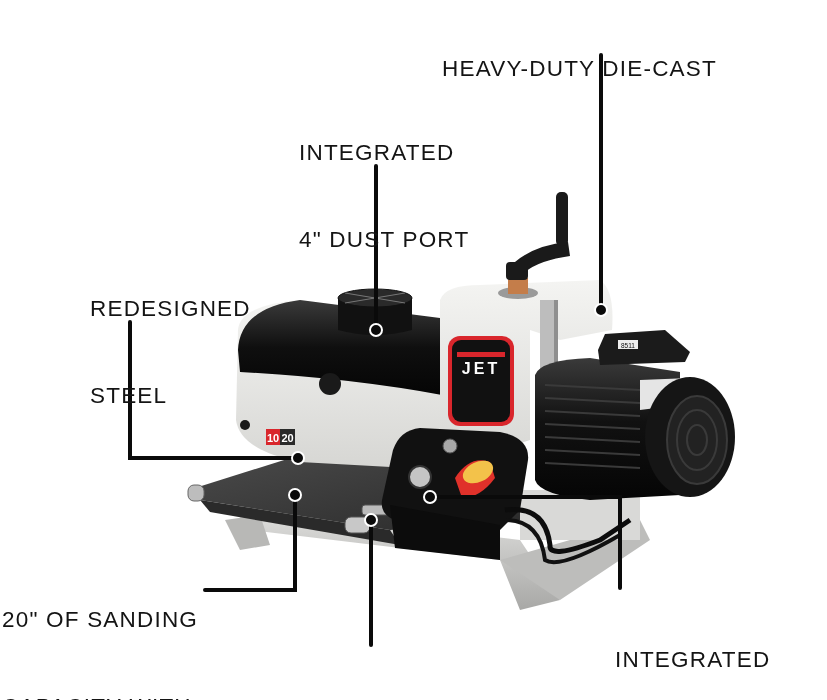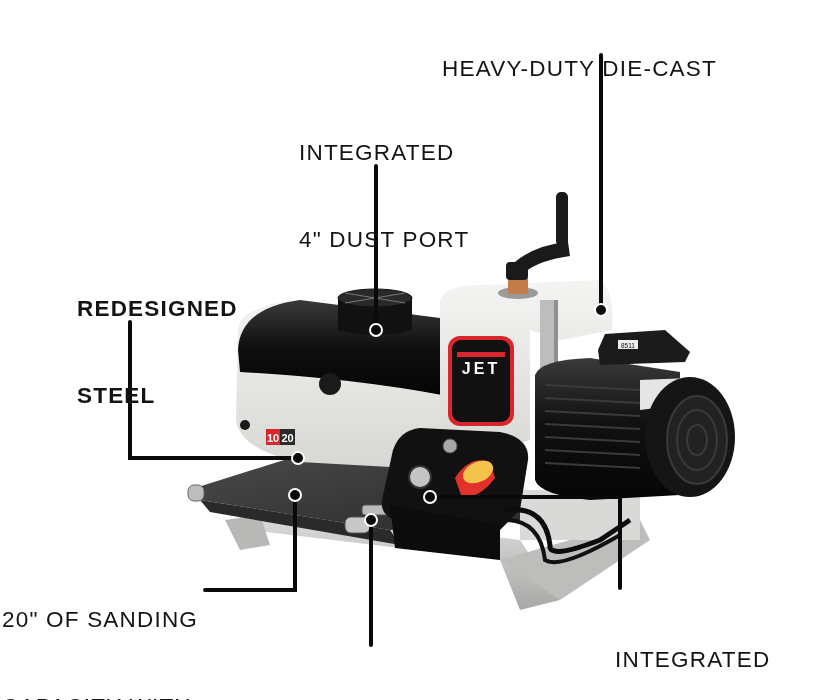--- a/index.html
+++ b/index.html
@@ -166,21 +166,21 @@
 
   <div class="callout-text" style="left:442px; top:-4px;">
     <span>HEAVY-DUTY DIE-CAST</span>
   </div>
 
   <div class="callout-text" style="left:299px; top:80px;">
     <span>INTEGRATED</span>
     <span>4" DUST PORT</span>
   </div>
 
-  <div class="callout-text" style="left:77px; top:236px;font-weight:bold;">
+  <div class="callout-text" style="left:90px; top:236px;">
     <span>REDESIGNED</span>
     <span>STEEL</span>
   </div>
 
   <div class="callout-text" style="left:2px; top:547px;">
     <span>20" OF SANDING</span>
     <span>CAPACITY WITH</span>
     
   </div>
 

